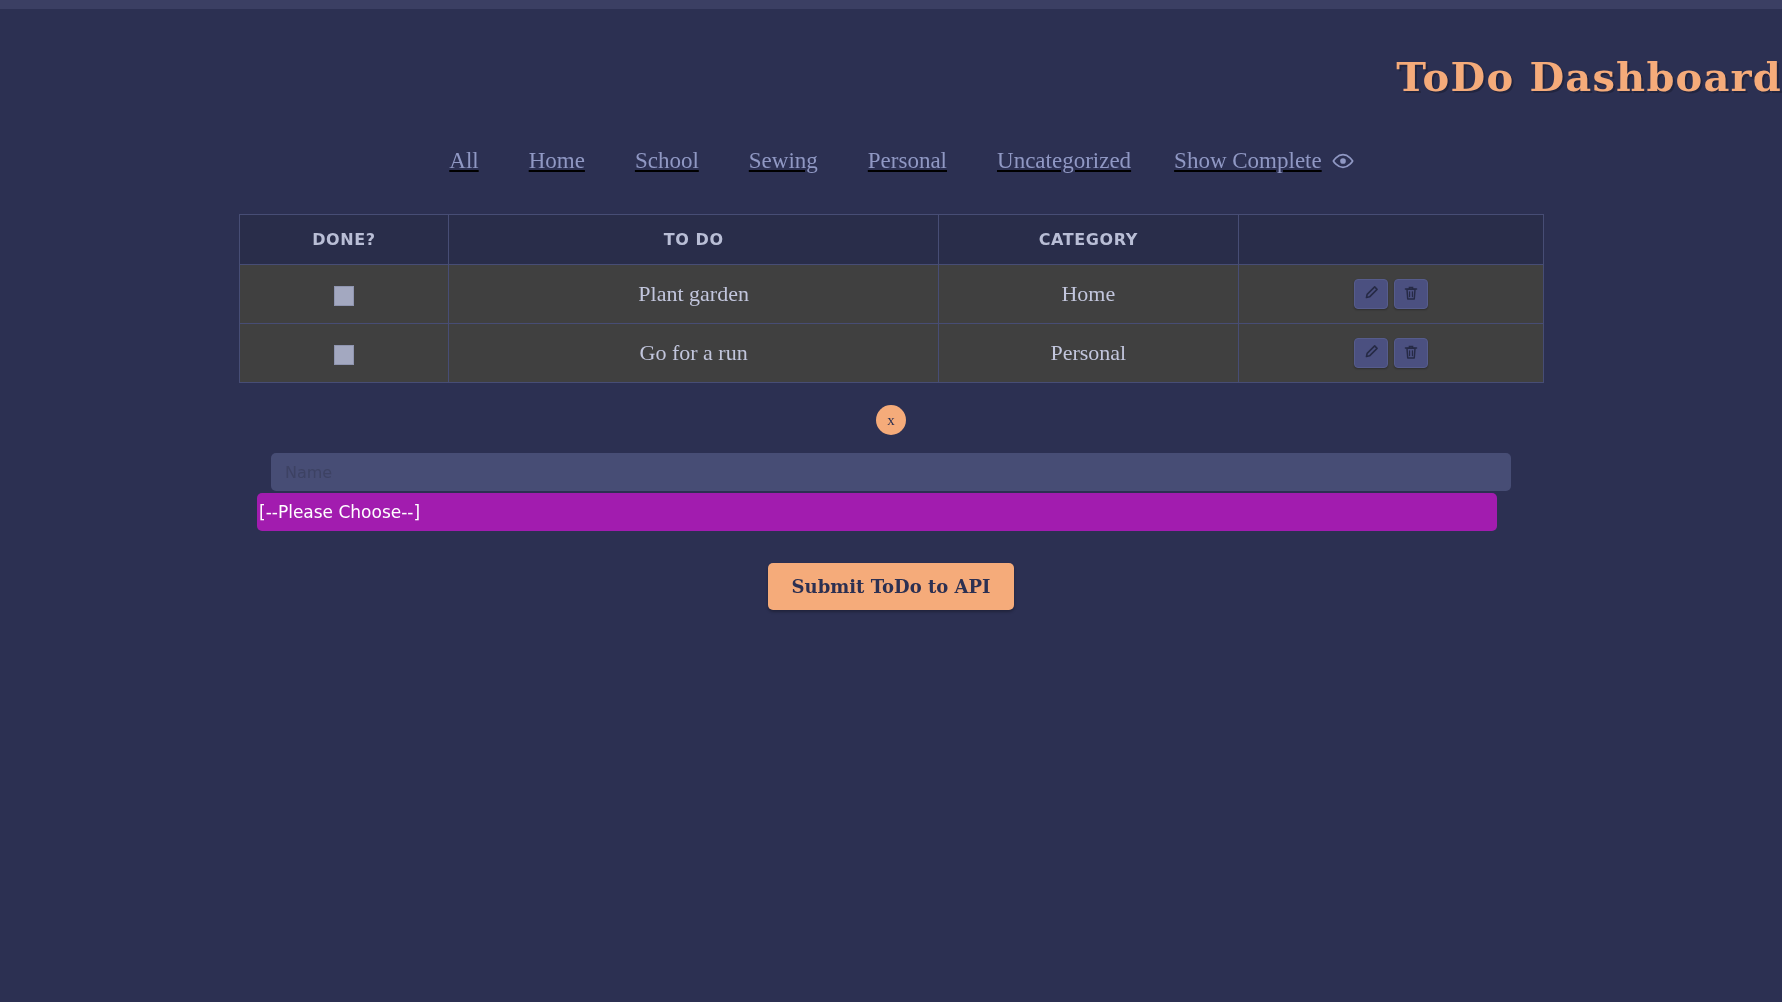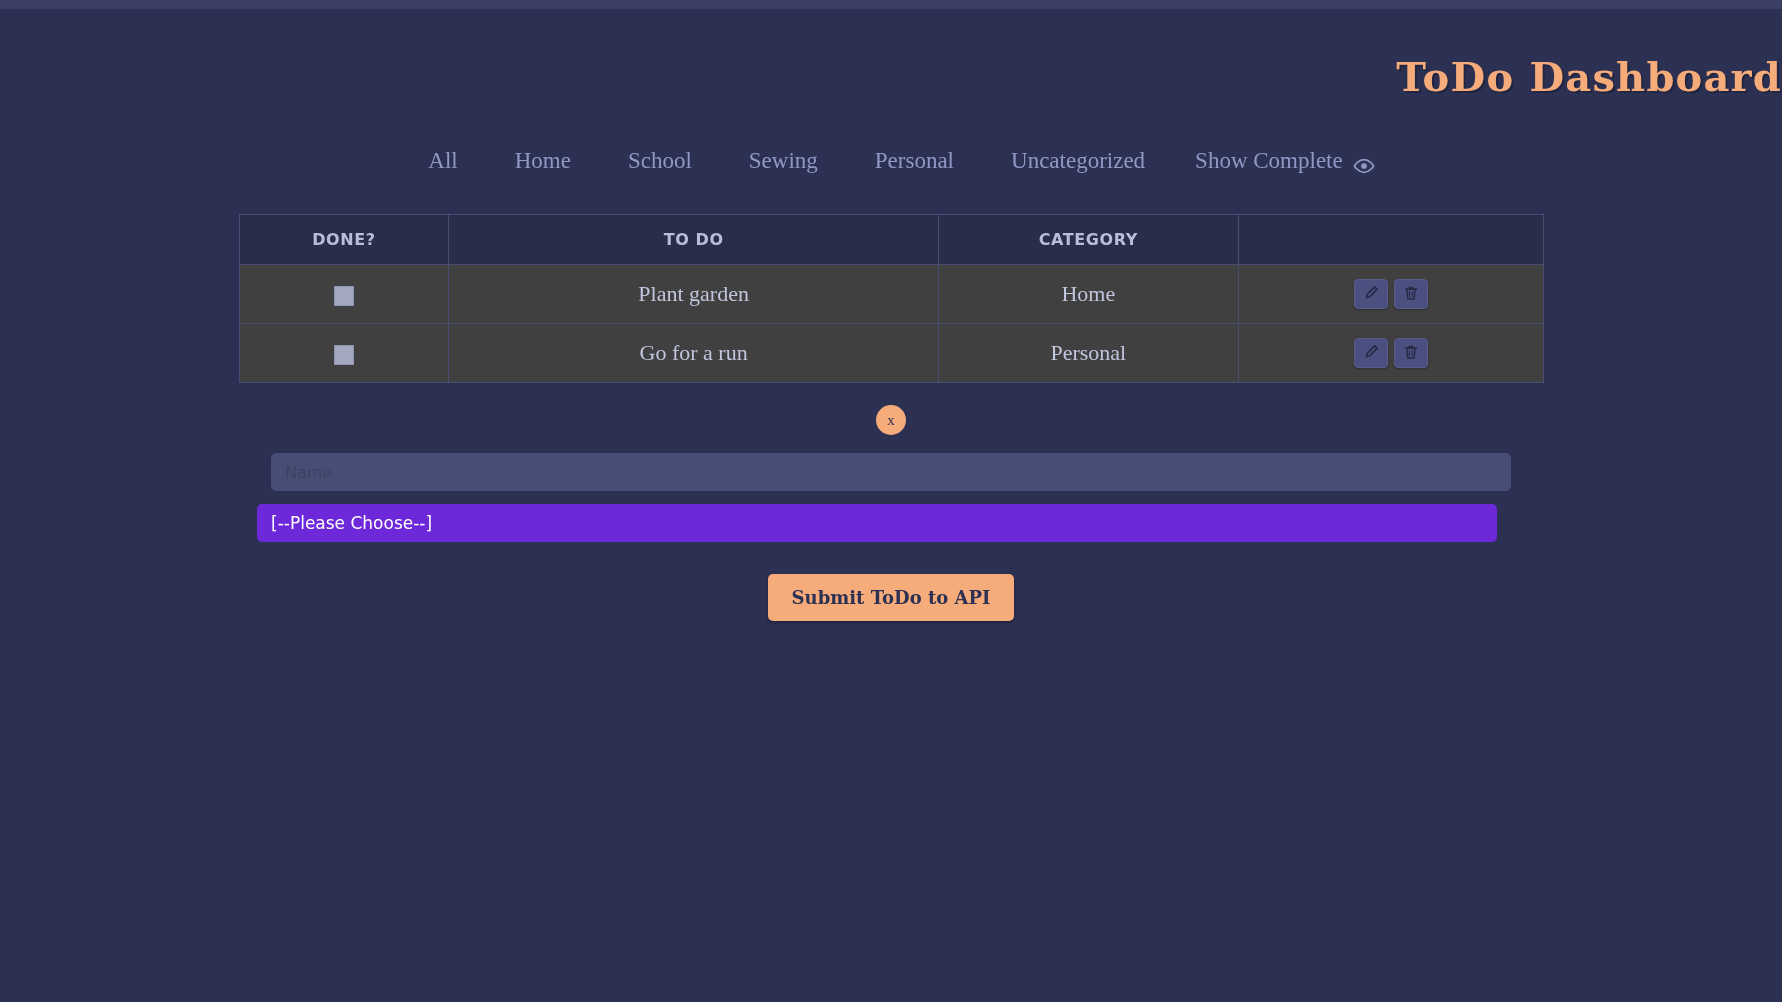--- a/index.html
+++ b/index.html
@@ -42,36 +42,37 @@
     color: #f5ab7a;
     text-shadow: 2px 2px 0 rgba(0,0,0,0.22);
   }
 
   
   .nav {
     margin-top: 48px;
     display: flex;
     justify-content: center;
     align-items: center;
-    gap: 15px;
+    gap: 8px;
+    text-decoration: underline;
   }
 
   .nav-link {
     font-family: "Liberation Serif", serif;
     font-size: 23px;
     color: #9098c4;
     padding: 0 21px;
     text-decoration: none;
     white-space: nowrap;
     cursor: pointer;
   }
 
   .nav-show {
     display: flex;
-    align-items: flex-end;
+    align-items: center;
     gap: 10px;
     padding-left: 14px;
     padding-right: 0;
   }
 
   .eye-icon {
     display: inline-block;
     width: 22px;
     height: 16px;
     line-height: 0;
@@ -191,29 +192,29 @@
     font-size: 16px;
     padding: 0 14px;
     outline: none;
   }
   .text-input::placeholder { color: #3d4263; }
 
   .select-box {
     display: block;
     width: 100%;
     height: 38px;
-    margin-top: 13px;
+    margin-top: 2px;
     margin-left: -14px;
-    background: #6d28d9;
+    background: #a21caf;
     border: none;
     border-radius: 5px;
     color: #ffffff;
     font-family: "DejaVu Sans", sans-serif;
     font-size: 17px;
-    padding: 0 14px;
+    padding: 0 2px;
     line-height: 38px;
     cursor: pointer;
   }
 
   .submit-row {
     display: flex;
     justify-content: center;
     margin-top: 32px;
   }
 

